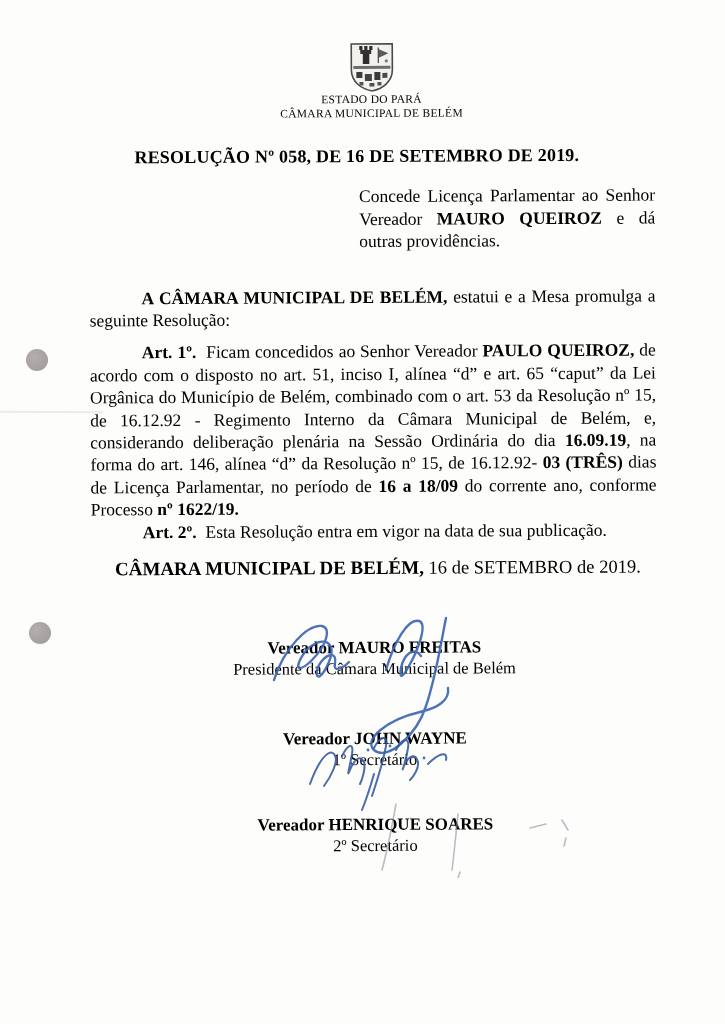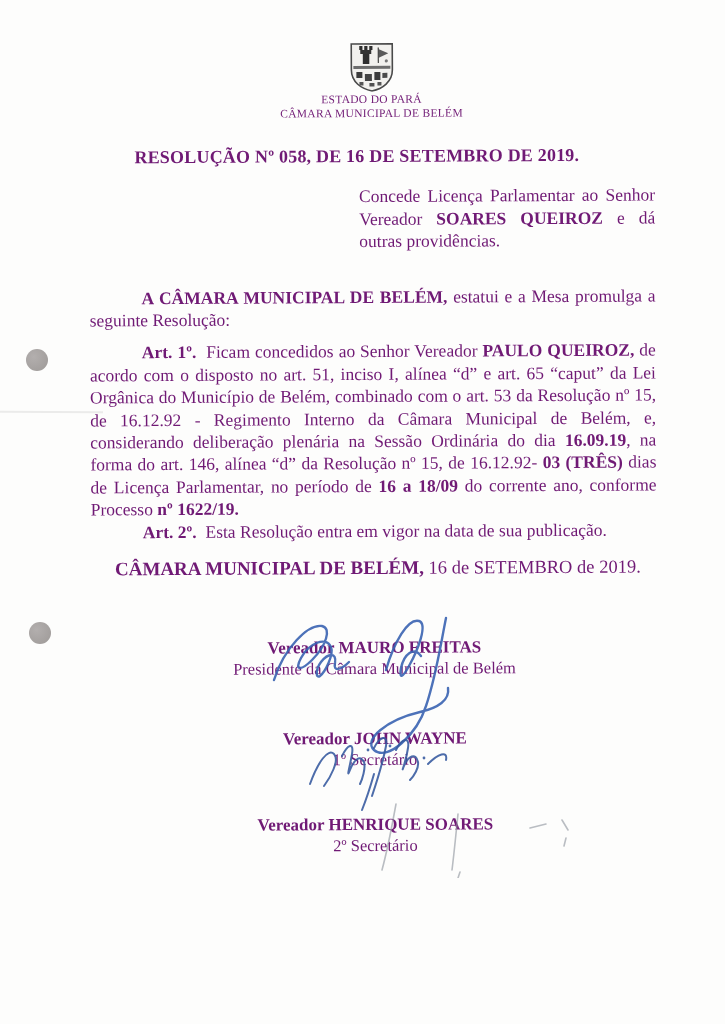--- a/index.html
+++ b/index.html
@@ -1,18 +1,18 @@
 <!DOCTYPE html>
 <html><head>
 <meta charset="utf-8">
 <style>
   html,body{margin:0;padding:0;background:#ffffff;}
   .page{
     position:relative;width:725px;height:1024px;background:#fdfdfc;overflow:hidden;
-    font-family:"Liberation Serif",serif;color:#701a75;
+    font-family:"Liberation Serif",serif;color:#000000;
   }
   .content{
     position:absolute;left:0;top:0;right:0;bottom:0;
     padding:42px 71px 0 88px;
     transform:rotate(-0.3deg);transform-origin:50% 0;
   }
   .emblem{display:block;margin:0 auto;width:47px;height:50px;}
   .org-line{1text-align:center;font-size:11.5px;line-height:14px;letter-spacing:.3px;text-align:center;}
   .doc-title{text-align:center;font-weight:bold;font-size:18px;letter-spacing:.2px;margin:26px 30px 0 0;}
   .epigraph{margin:18px 0 0 270px;width:296px;text-align:justify;font-size:17.5px;line-height:22.5px;}
@@ -69,21 +69,21 @@
       <rect x="11" y="40" width="4" height="3.5" fill="#555555"></rect>
       <rect x="21" y="41" width="5" height="3.5" fill="#505050"></rect>
       <rect x="29" y="40" width="4" height="3.5" fill="#555555"></rect>
     </svg>
 
     <div class="org-line">ESTADO DO PARÁ</div>
     <div class="org-line">CÂMARA MUNICIPAL DE BELÉM</div>
 
     <div class="doc-title">RESOLUÇÃO Nº 058, DE 16 DE SETEMBRO DE 2019.</div>
 
-    <p class="epigraph"><span>Concede Licença Parlamentar ao Senhor Vereador </span><span class="b">SOARES QUEIROZ</span><span> e dá outras providências.</span></p>
+    <p class="epigraph"><span>Concede Licença Parlamentar ao Senhor Vereador </span><span class="b">MAURO QUEIROZ</span><span> e dá outras providências.</span></p>
 
     <p class="para preamble"><span class="b">A CÂMARA MUNICIPAL DE BELÉM,</span><span> estatui e a Mesa promulga a seguinte Resolução:</span></p>
 
     <p class="para art1"><span class="b">Art. 1º.</span><span>&nbsp; Ficam concedidos ao Senhor Vereador </span><span class="b">PAULO QUEIROZ,</span><span> de acordo com o disposto no art. 51, inciso I, alínea “d” e art. 65 “caput” da Lei Orgânica do Município de Belém, combinado com o art. 53 da Resolução nº 15, de 16.12.92 - Regimento Interno da Câmara Municipal de Belém, e, considerando deliberação plenária na Sessão Ordinária do dia </span><span class="b">16.09.19</span><span>, na forma do art. 146, alínea “d” da Resolução nº 15, de 16.12.92- </span><span class="b">03 (TRÊS)</span><span> dias de Licença Parlamentar, no período de </span><span class="b">16 a 18/09</span><span> do corrente ano, conforme Processo </span><span class="b">nº 1622/19.</span></p>
 
     <p class="para art2"><span class="b">Art. 2º.</span><span>&nbsp; Esta Resolução entra em vigor na data de sua publicação.</span></p>
 
     <p class="dateline"><span class="b">CÂMARA MUNICIPAL DE BELÉM,</span><span> 16 de SETEMBRO de 2019.</span></p>
 
     <div class="sig1">

